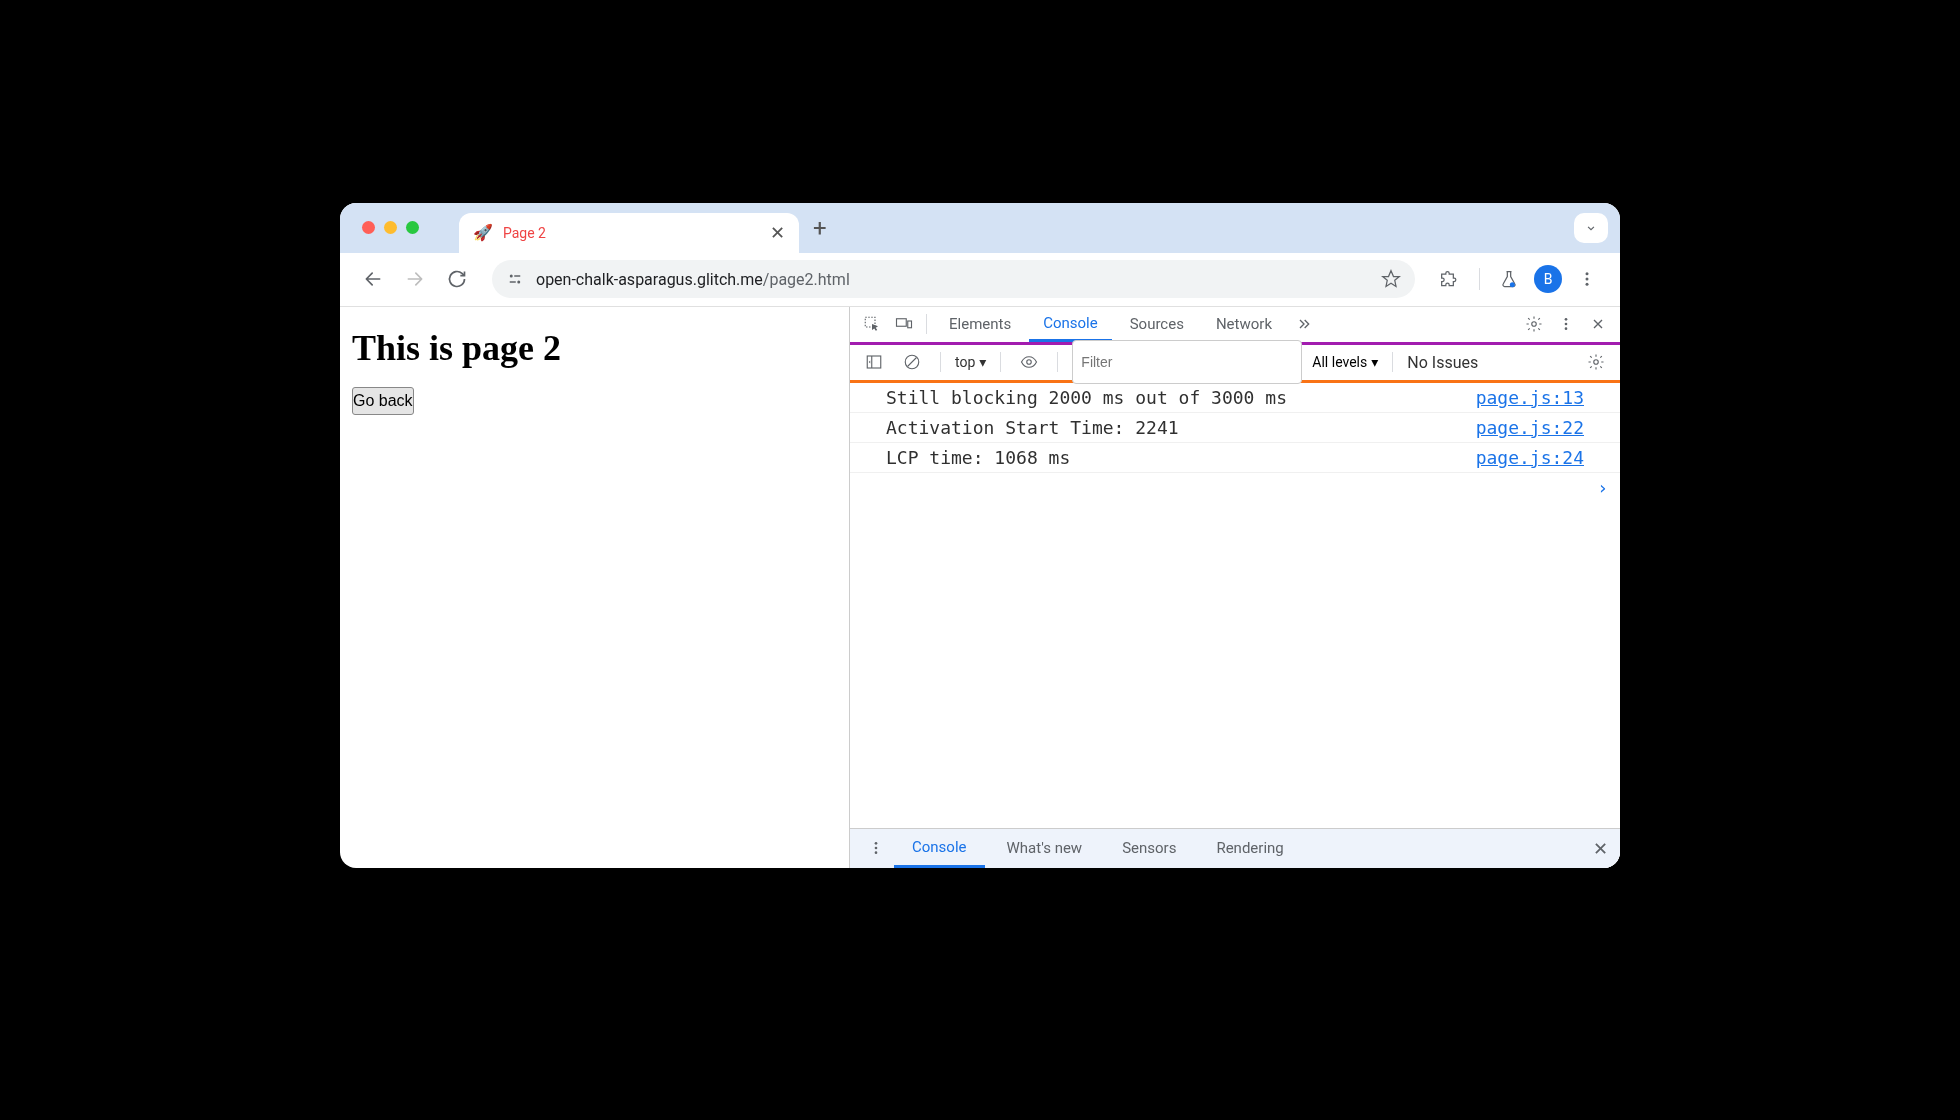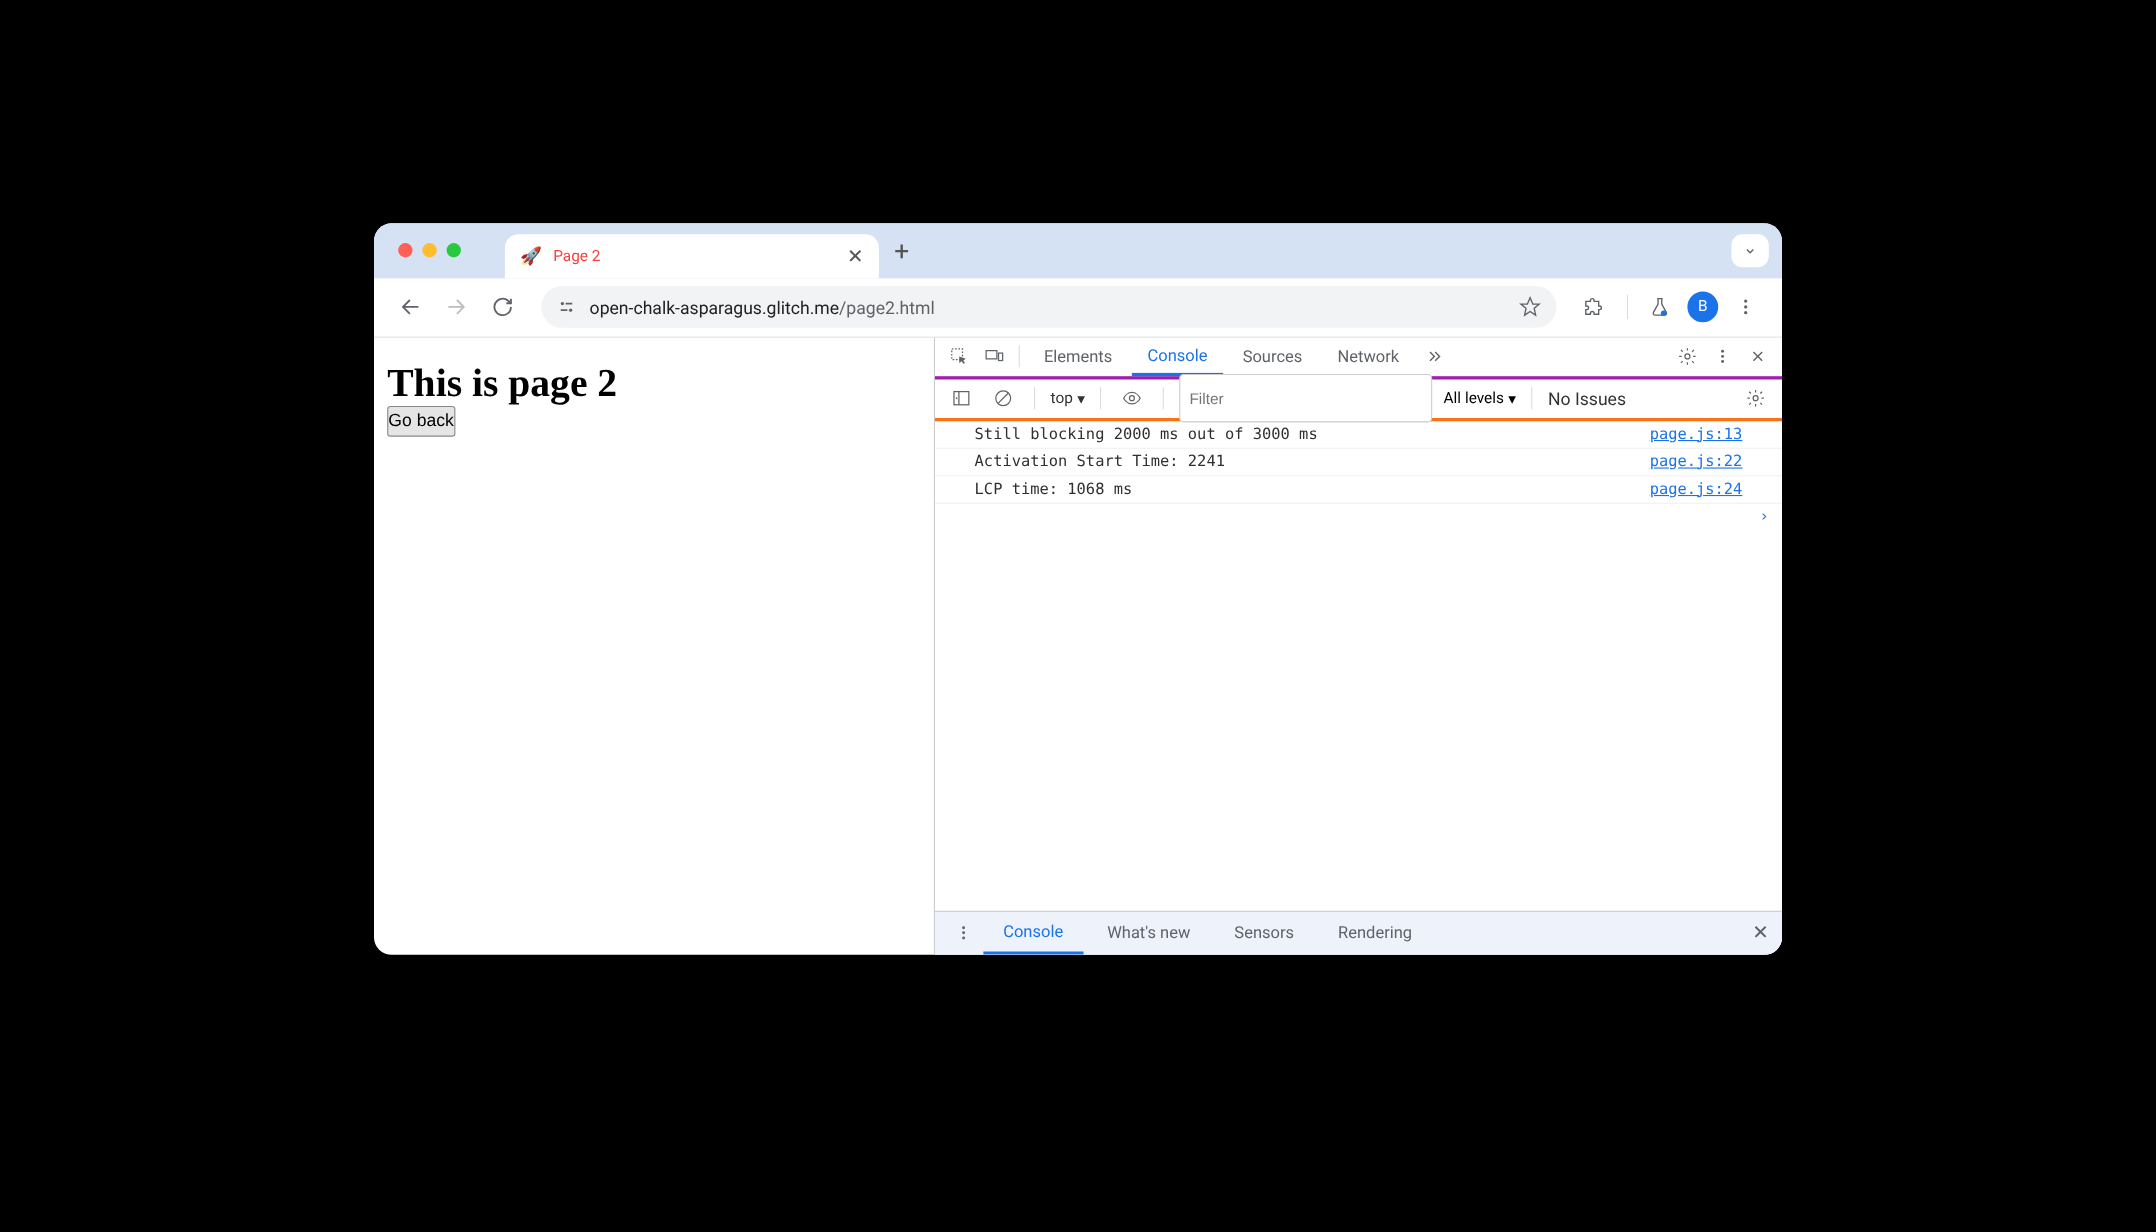--- a/index.html
+++ b/index.html
@@ -148,21 +148,21 @@
       flex: 1;
       display: flex;
       overflow: hidden;
     }
     .page-content {
       width: 510px;
       padding: 20px 12px;
       font-family: "Times New Roman", serif;
       border-right: 1px solid #ccc;
     }
-    .page-content h1 { font-size: 36px; font-weight: bold; }
+    .page-content h1 { font-size: 36px; font-weight: bold; margin-bottom: 18px; }
     .page-content p { font-size: 18px; margin-bottom: 20px; }
     .go-back-btn {
       font-family: -apple-system, sans-serif;
       font-size: 16px;
       padding: 4px 0;
       background: #e5e5e5;
       border: 1px solid #888;
       border-radius: 3px;
       cursor: pointer;
     }
@@ -239,21 +239,21 @@
       display: flex;
       align-items: center;
       gap: 4px;
       cursor: pointer;
     }
     .issues-text { font-size: 16px; color: #333; }
     .console-body {
       flex: 1;
       overflow-y: auto;
       font-family: Menlo, Consolas, monospace;
-      font-size: 14px;
+      font-size: 18px;
       text-align: right;
     }
     .console-row {
       display: flex;
       padding: 4px 8px 4px 36px;
       border-bottom: 1px solid #f0f0f0;
       justify-content: space-between;
     }
     .console-msg { color: #303030; }
     .console-src {

